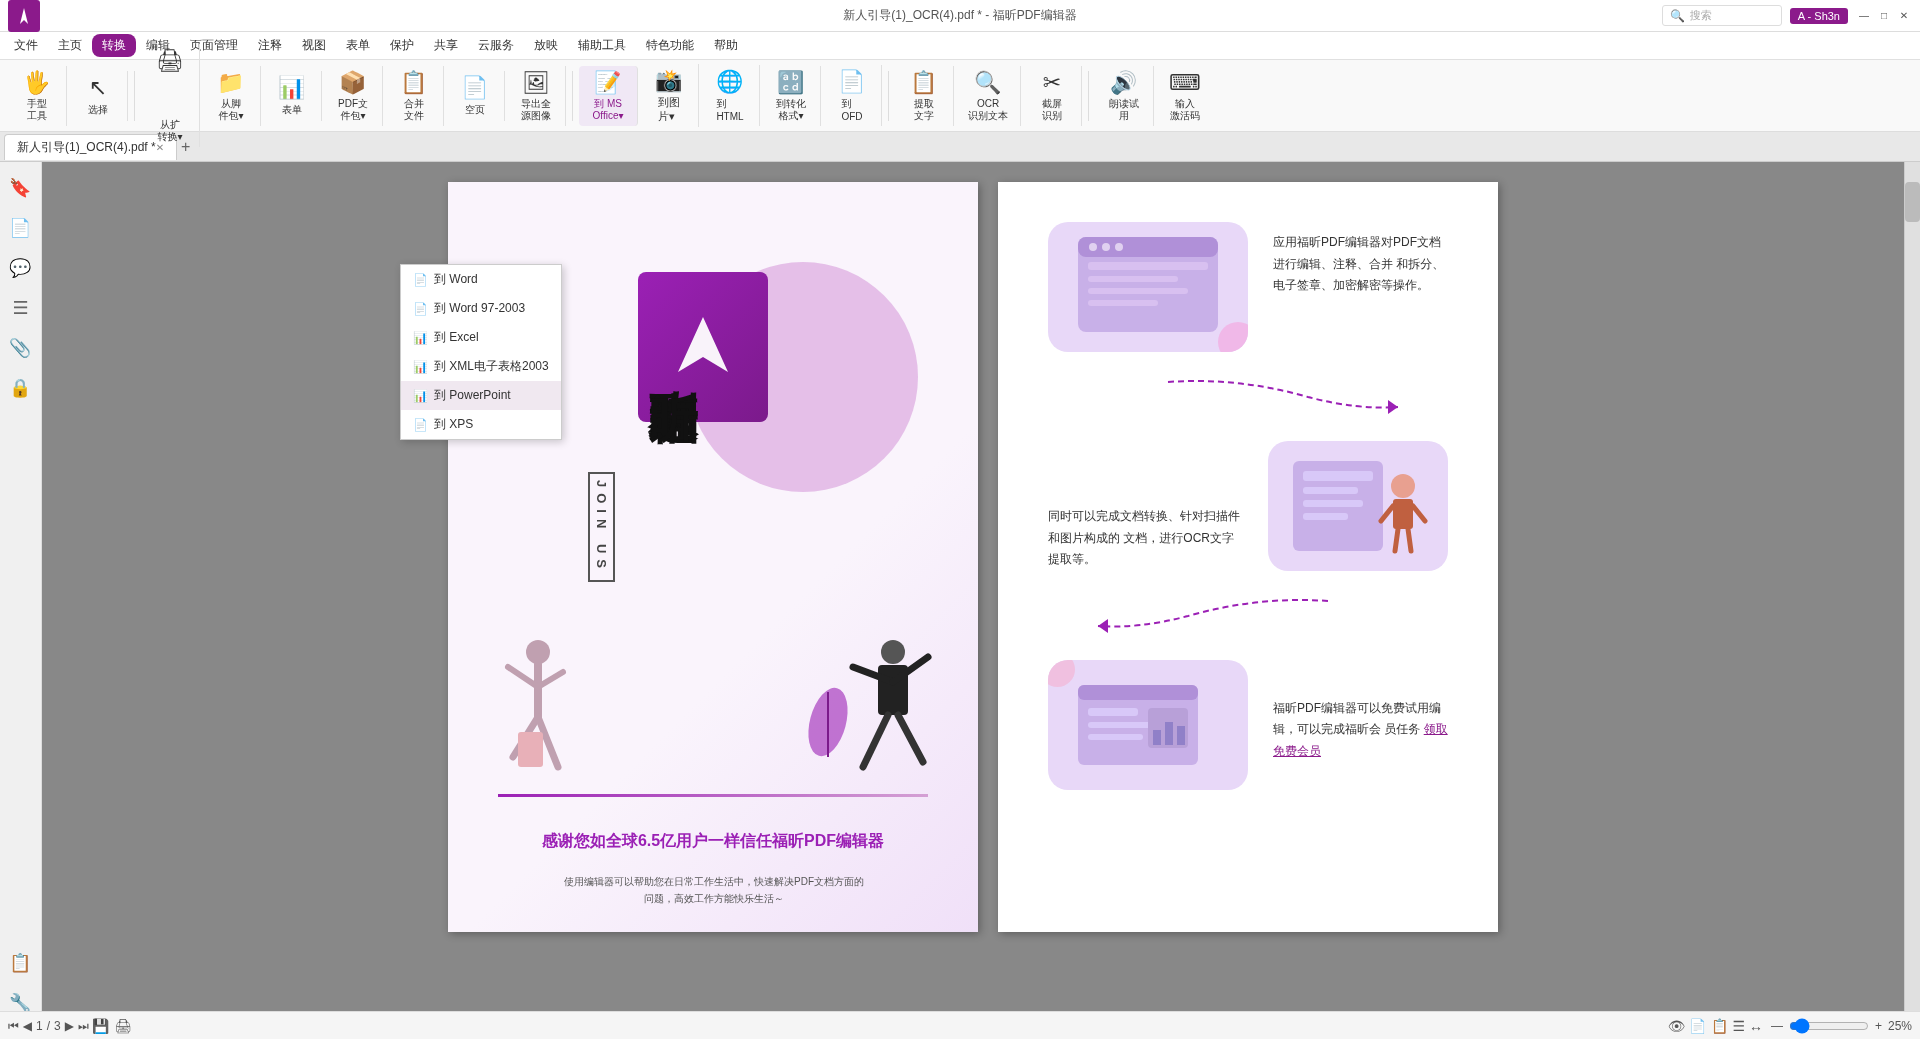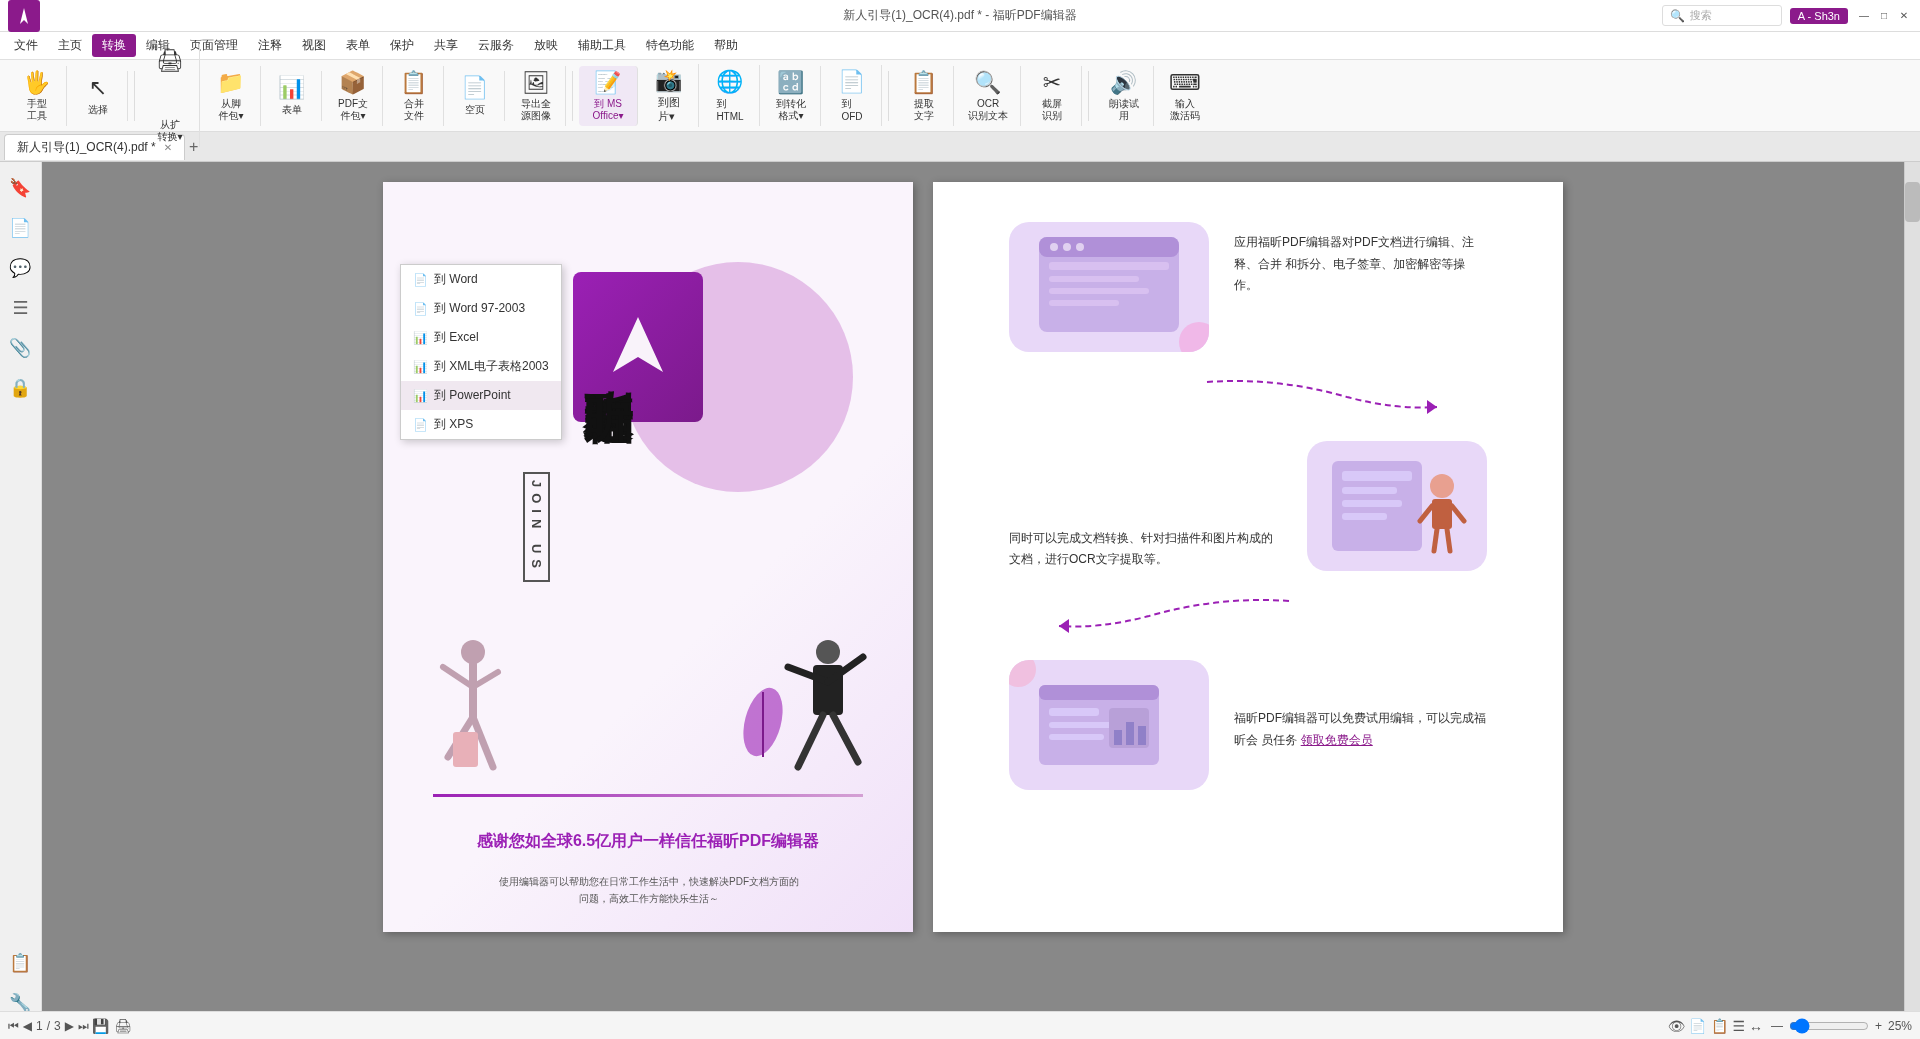--- a/index.html
+++ b/index.html
@@ -42,21 +42,21 @@
       padding: 0 4px;
       border-bottom: 1px solid #e0e0e0;
       font-size: 12px;
     }
     .menu-item {
       padding: 3px 10px;
       cursor: pointer;
       color: #333;
       border-radius: 3px;
     }
-    .menu-item.active { background: #8B1A8B; color: white; border-radius: 3px; }
+    .menu-item.active { background: #8B1A8B; color: white; border-radius: 8px; }
 
     
     .toolbar {
       height: 72px;
       background: #f9f9f9;
       border-bottom: 1px solid #ddd;
       display: flex;
       align-items: center;
       padding: 4px 8px;
       gap: 2px;
@@ -95,21 +95,20 @@
     .tab {
       background: #fff;
       padding: 4px 12px;
       font-size: 12px;
       color: #333;
       border-radius: 4px 4px 0 0;
       border: 1px solid #ccc;
       border-bottom: none;
       display: flex;
       align-items: center;
-      gap: 8px;
       cursor: pointer;
     }
     .tab-close { font-size: 10px; color: #888; cursor: pointer; }
     .tab-add { margin-left: 4px; font-size: 16px; cursor: pointer; color: #666; }
 
     
     .main-layout {
       display: flex;
       height: calc(1039px - 32px - 28px - 72px - 30px);
     }
@@ -460,21 +459,21 @@
         <div style="position:absolute;bottom:135px;left:50px;right:50px;height:3px;background:linear-gradient(to right,#9B20B5,#d4a0d4);"></div>
 
         <div style="position:absolute;bottom:80px;left:30px;right:30px;font-size:16px;font-weight:bold;color:#9B20B5;text-align:center;">感谢您如全球6.5亿用户一样信任福昕PDF编辑器</div>
 
         <div style="position:absolute;bottom:25px;left:32px;right:30px;font-size:10px;color:#555;text-align:center;line-height:1.7;">
           <span>使用编辑器可以帮助您在日常工作生活中，快速解决PDF文档方面的</span><br>
           <span>问题，高效工作方能快乐生活～</span>
         </div>
       </div>
 
-      <div class="pdf-page" style="width:630px;height:750px;background:white;overflow:hidden;position:relative;padding:40px 76px;">
+      <div class="pdf-page" style="width:500px;height:750px;background:white;overflow:hidden;position:relative;padding:40px 50px;">
 
         <div style="display:flex;align-items:flex-start;gap:25px;margin-bottom:20px;">
 
           <div style="width:200px;height:130px;background:#e8d8f8;border-radius:20px;display:flex;align-items:center;justify-content:center;flex-shrink:0;position:relative;overflow:hidden;">
             <svg width="160" height="110" viewBox="0 0 160 110">
 
               <rect x="10" y="5" width="140" height="95" rx="8" fill="#c8b0e8"></rect>
               <rect x="10" y="5" width="140" height="20" rx="8" fill="#b090d8"></rect>
               <circle cx="25" cy="15" r="4" fill="#e0d0f0"></circle>
               <circle cx="38" cy="15" r="4" fill="#e0d0f0"></circle>

